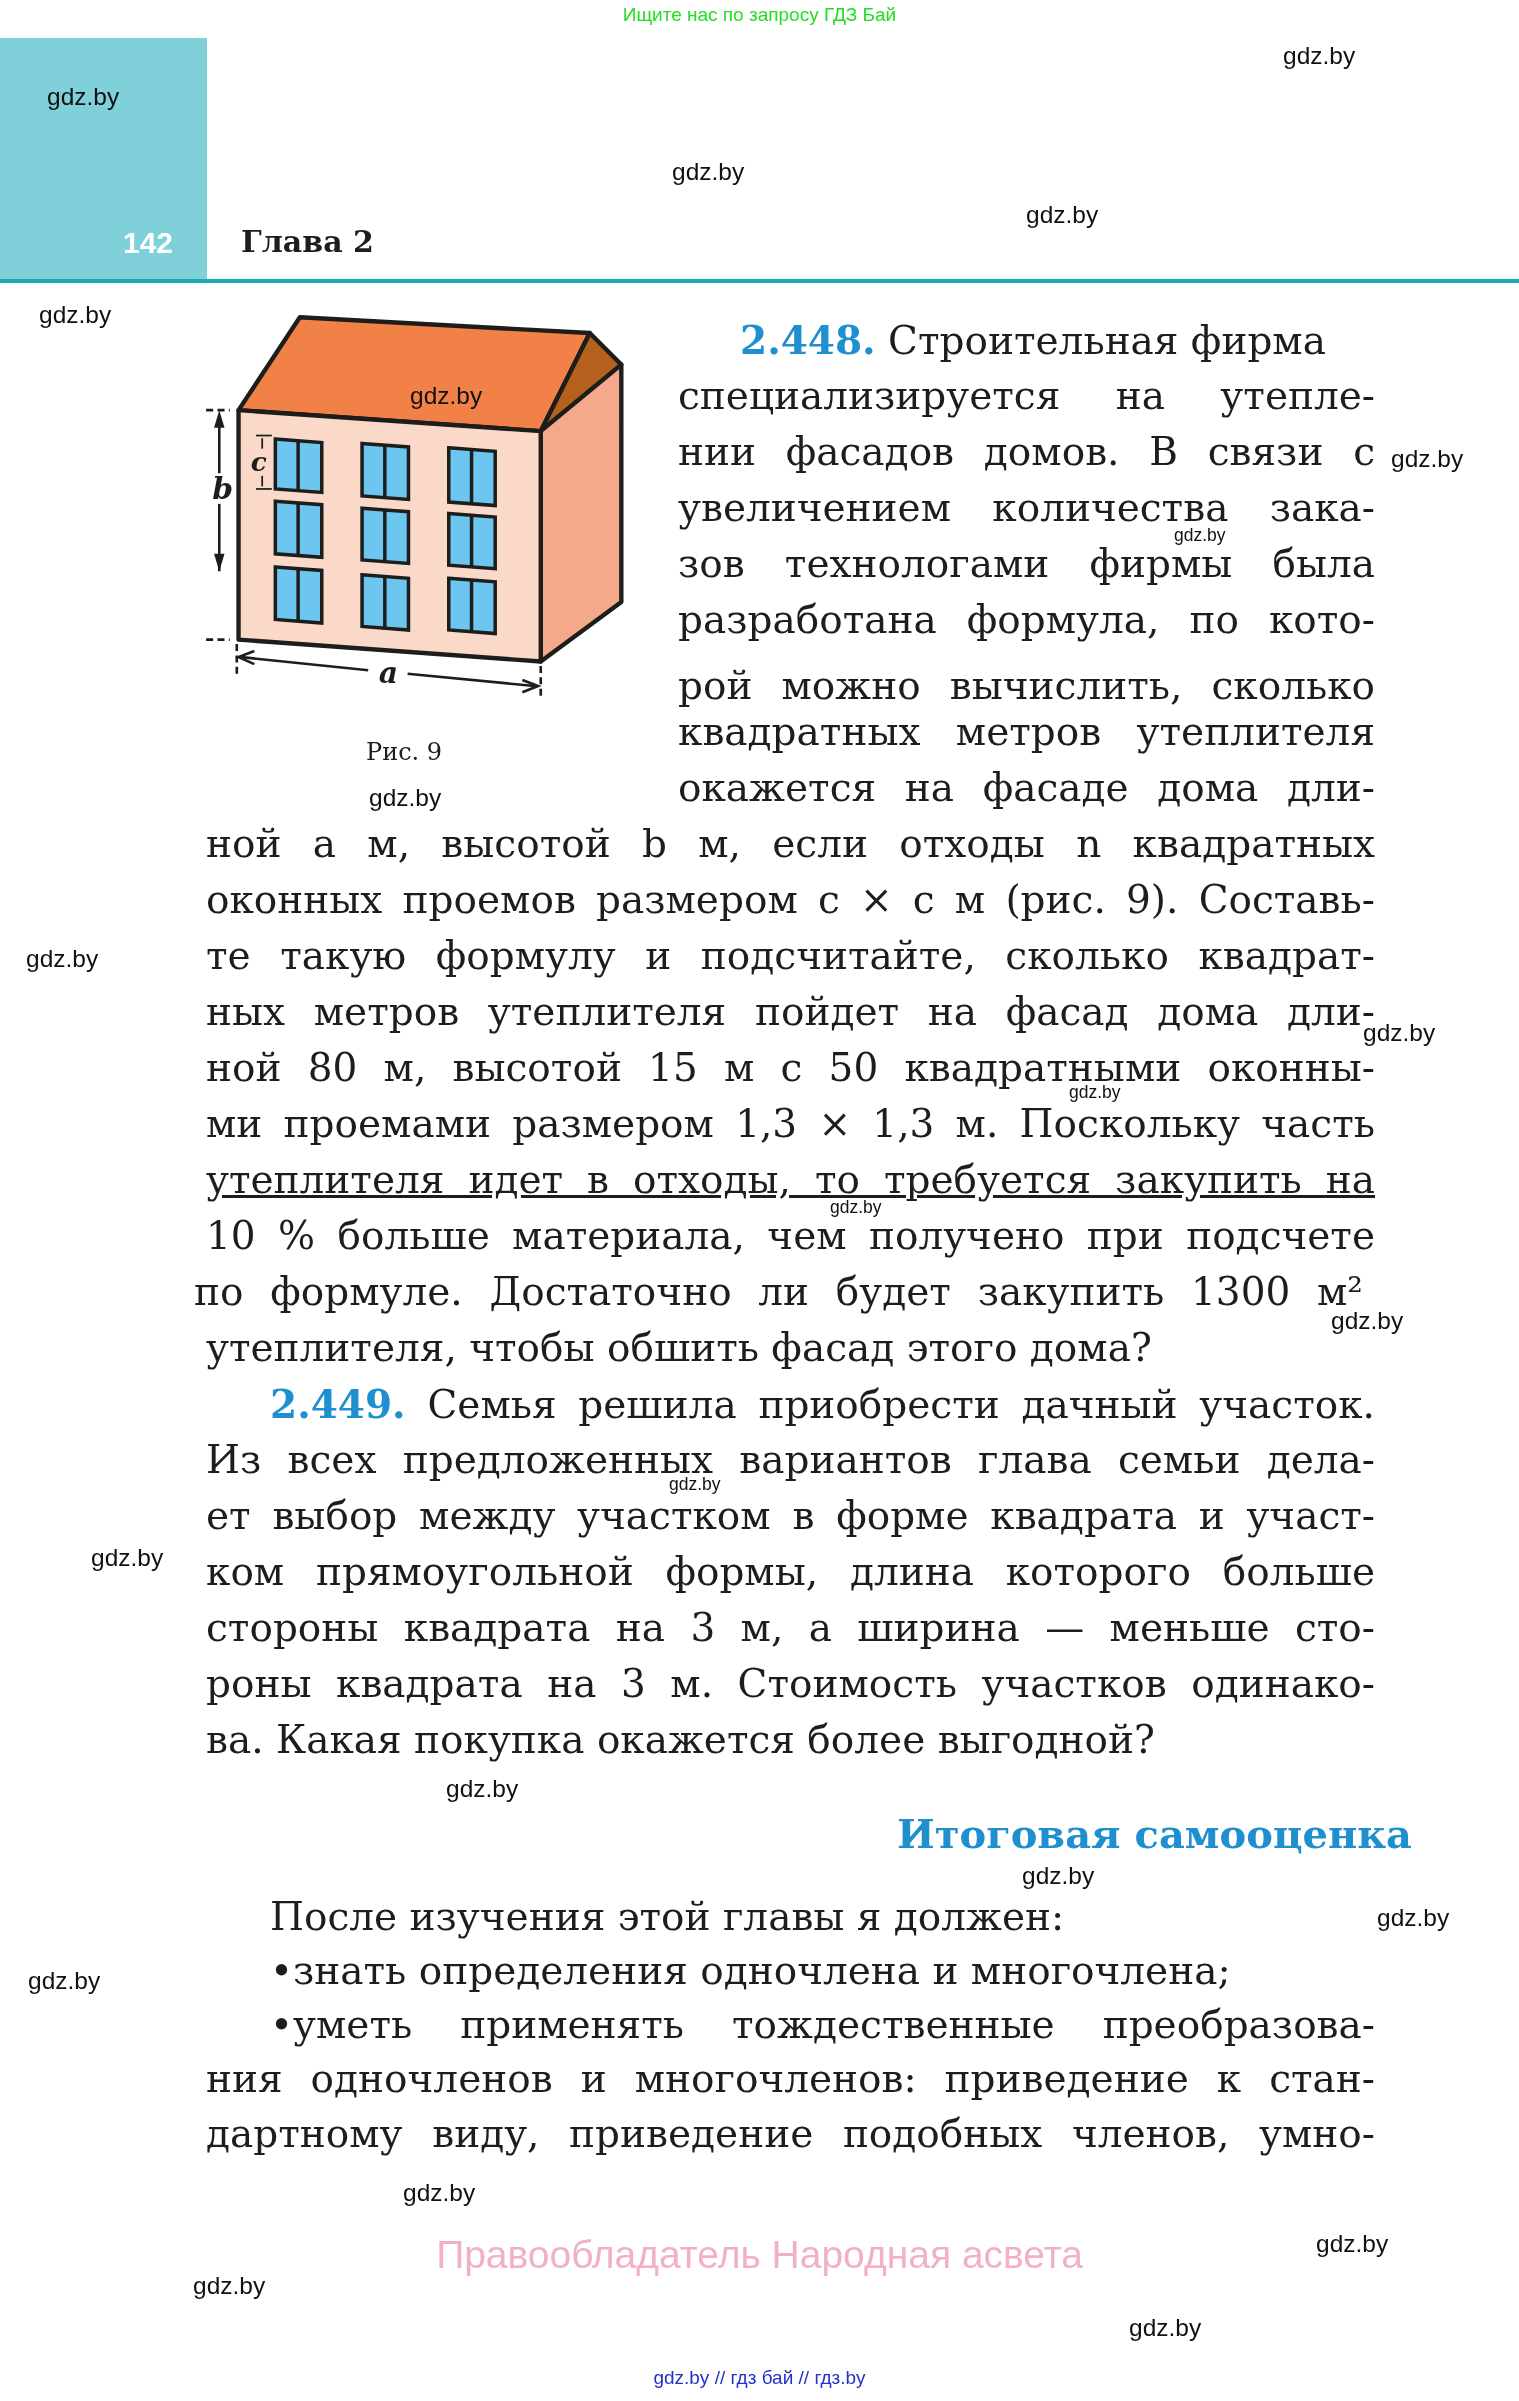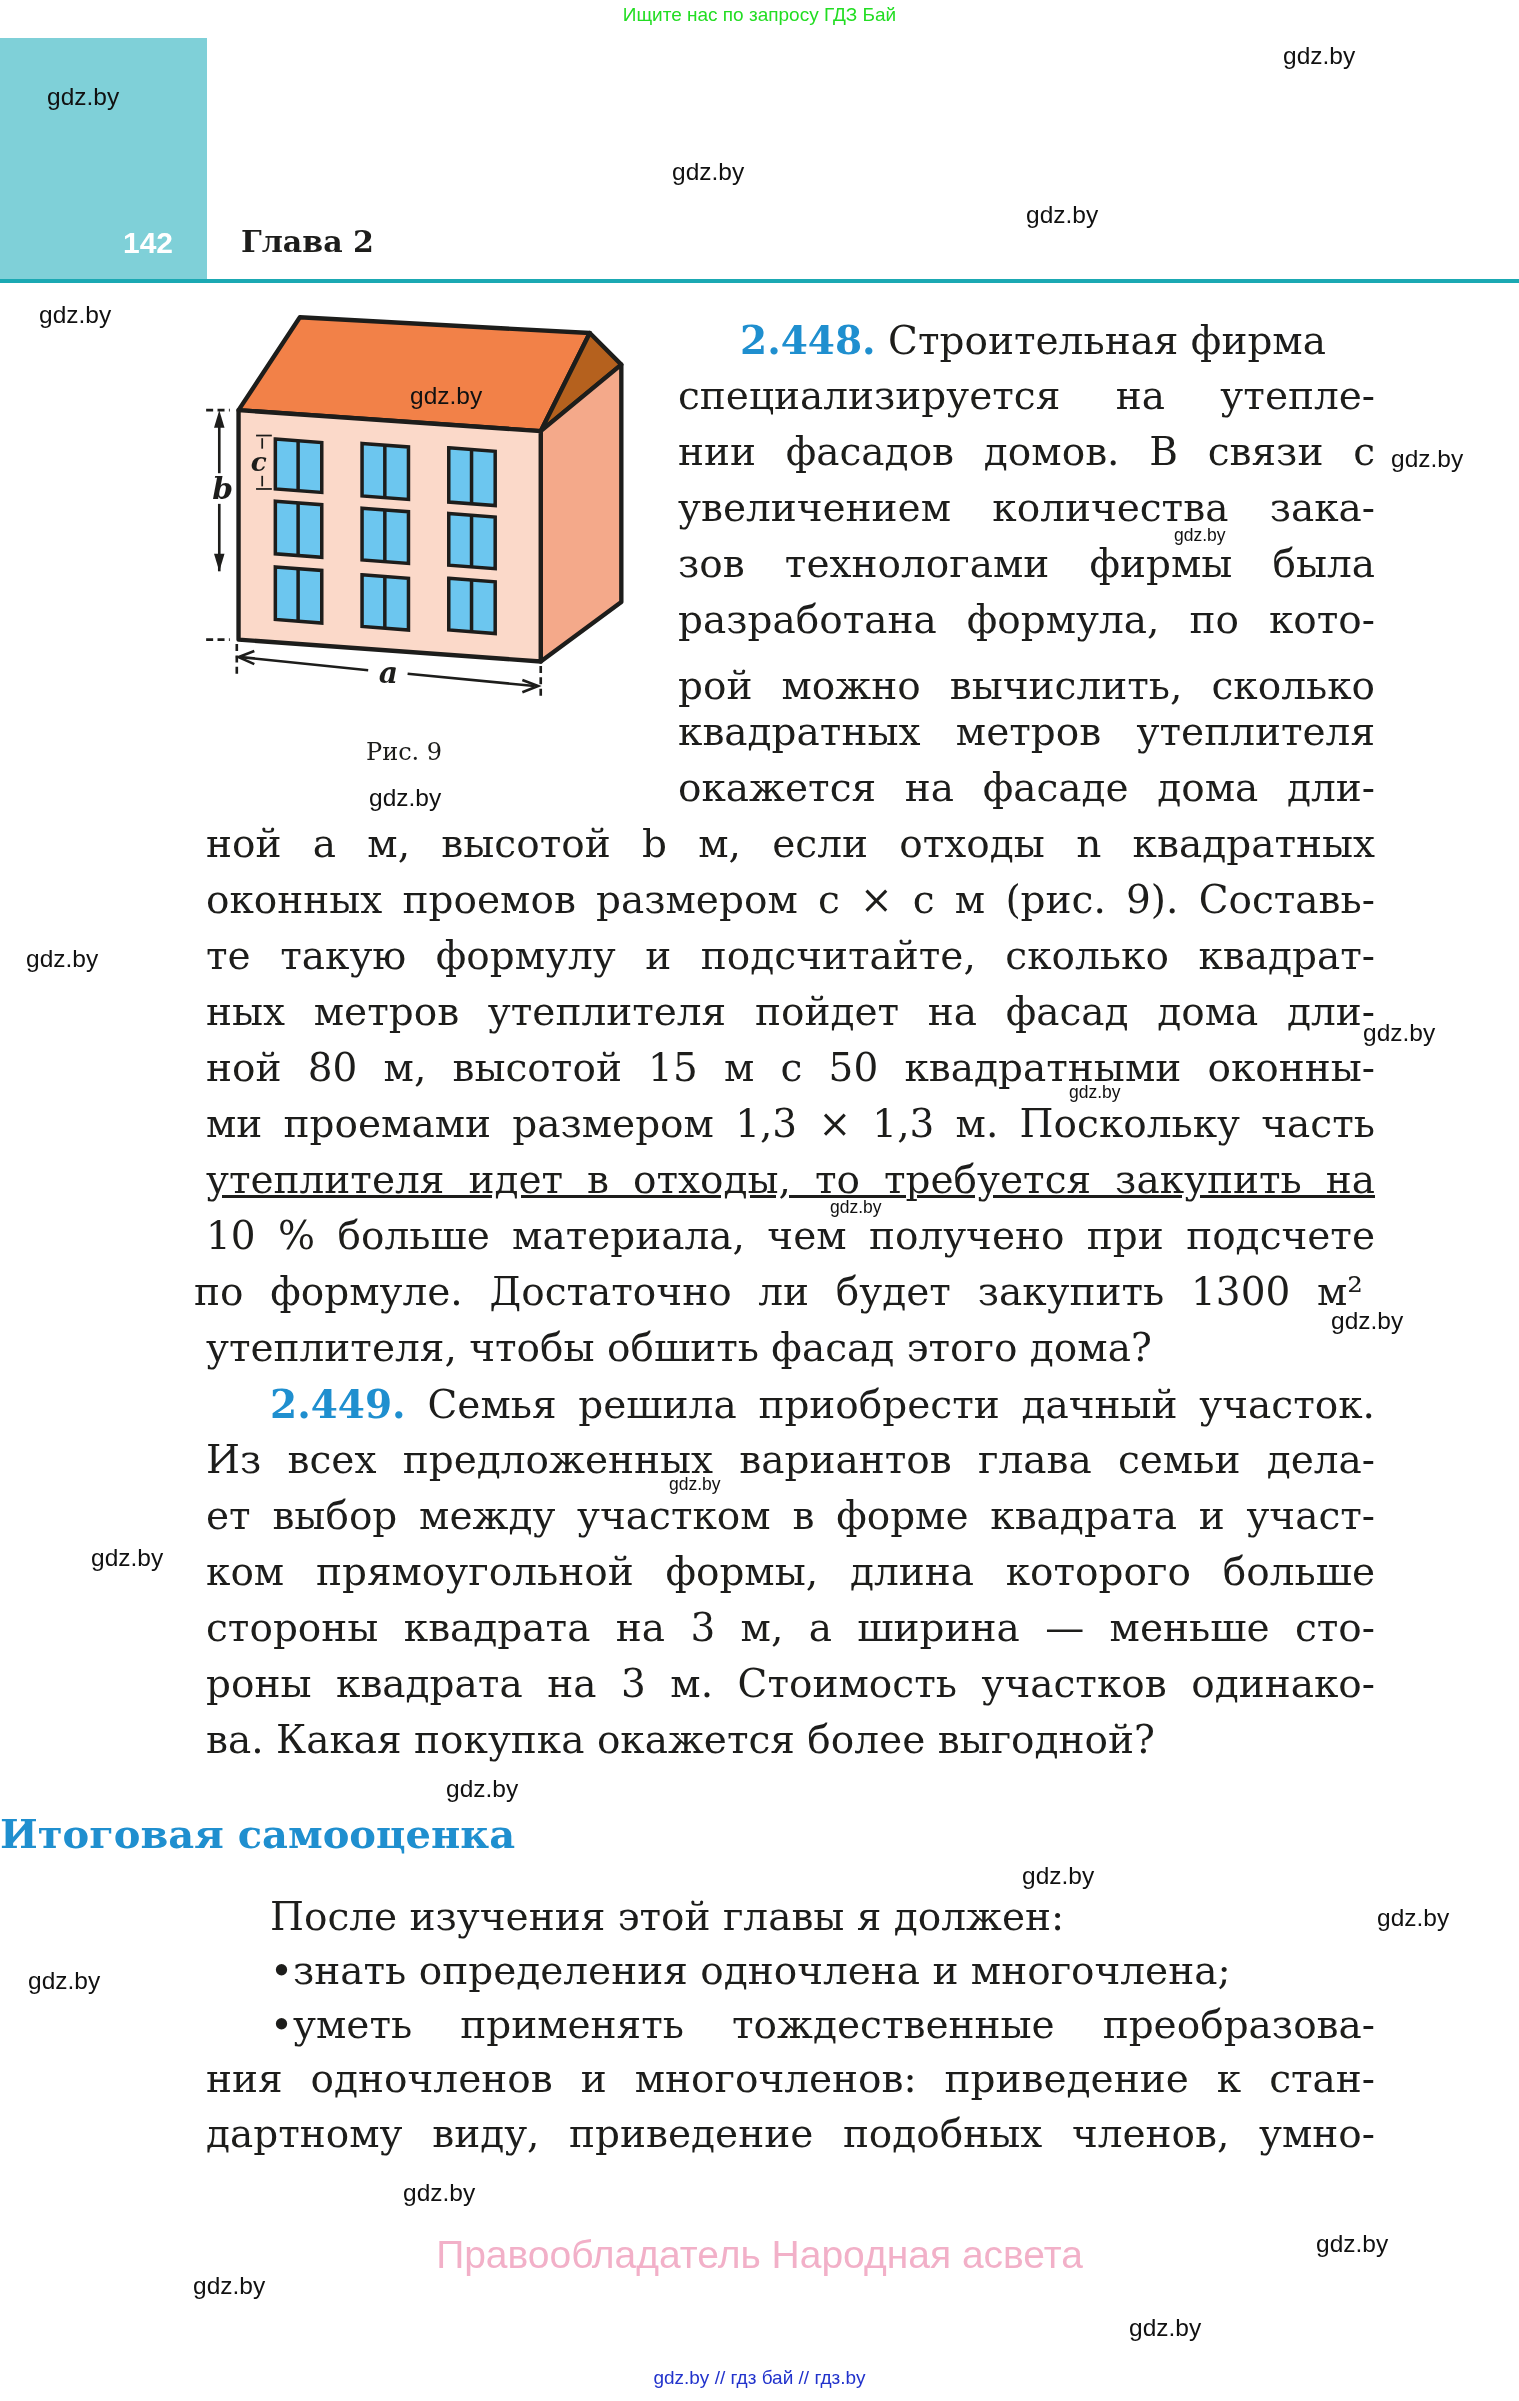--- a/index.html
+++ b/index.html
@@ -9,21 +9,21 @@
   .page-tab { left:0; top:38px; width:207px; height:243px; background:#7fd0d8; }
   .page-num { left:123px; top:226px; color:#ffffff; font-family:"Liberation Sans", sans-serif; font-weight:bold; font-size:30px; }
   .chapter { left:241px; top:224px; font-family:"DejaVu Serif", serif; font-weight:bold; font-size:30px; color:#1d1d1b; }
   .rule { left:0; top:279px; width:1519px; height:4.4px; background:#1ba9b3; }
   .wm { font-family:"Liberation Sans", sans-serif; color:#111; font-size:24.5px; }
   .wm-s { font-family:"Liberation Sans", sans-serif; color:#111; font-size:17.5px; }
   .text { font-family:"DejaVu Serif", serif; font-size:39px; line-height:56px; color:#1d1d1b; white-space:nowrap; }
   .line { position:absolute; white-space:nowrap; }
   .just { text-align:justify; text-align-last:justify; }
   .num { color:#1f8fcf; font-weight:bold; }
-  .heading { left:0; width:1412px; text-align:left; top:1810px; color:#1f8fcf; font-weight:bold; font-size:40px; font-family:"DejaVu Serif", serif; }
+  .heading { left:0; width:1412px; text-align:right; top:1810px; color:#1f8fcf; font-weight:bold; font-size:40px; font-family:"DejaVu Serif", serif; }
   .footer-pink { left:0; width:1519px; text-align:center; top:2233px; color:#f2b0c8; font-family:"Liberation Sans", sans-serif; font-size:39px; }
   .footer-links { left:0; width:1519px; text-align:center; top:2367px; color:#2233cc; font-family:"Liberation Sans", sans-serif; font-size:19px; }
   .caption { left:366px; top:738px; font-size:24px; font-family:"DejaVu Serif", serif; }
 </style>
 </head>
 <body>
 
 <div class="abs top-banner">Ищите нас по запросу ГДЗ Бай</div>
 
 <div class="abs page-tab"></div>

